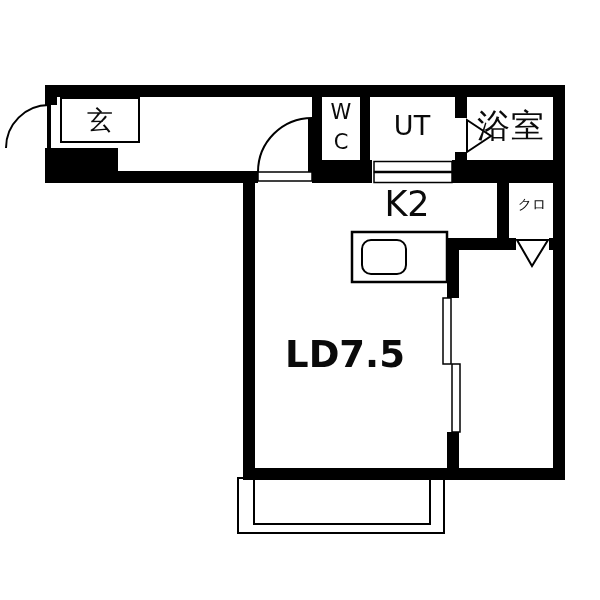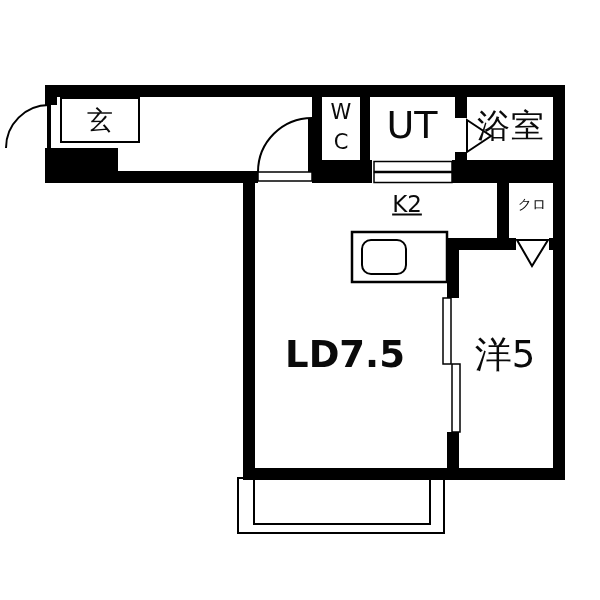--- a/index.html
+++ b/index.html
@@ -5,23 +5,23 @@
   * { margin:0; padding:0; box-sizing:border-box; }
   html,body { width:600px; height:600px; background:#fff; }
   body { font-family:"DejaVu Sans","Liberation Sans",sans-serif; color:#000; }
   .plan { position:relative; width:600px; height:600px; background:#fff; overflow:hidden; }
   .wall { position:absolute; background:#000; }
   .box  { position:absolute; border:2px solid #000; background:#fff; }
   .overlay { position:absolute; left:0; top:0; }
   .label { position:absolute; transform:translate(-50%,-50%); white-space:nowrap; color:#0a0a0a; line-height:1; }
   .f-entr { font-size:26px; }
   .f-wc   { font-size:21px; }
-  .f-ut   { font-size:38px;text-align:right; }
+  .f-ut   { font-size:27px;text-align:right; }
   .f-bath { font-size:33px; letter-spacing:1px; }
-  .f-kit  { font-size:23px;text-decoration:underline; }
+  .f-kit  { font-size:35px; }
   .f-clo  { font-size:14px; }
   .f-big  { font-size:37px; }
   .f-balc { font-size:21px; letter-spacing:1px; }
 </style>
 </head>
 <body>
 
 <div class="plan">
 
   <div class="wall" style="left:45px;top:85px;width:520px;height:12px;"></div>
@@ -72,15 +72,14 @@
   <div class="box" style="left:60px;top:97px;width:80px;height:46px;"></div>
 
   <div class="label f-entr" style="left:100px;top:120px;">玄</div>
   <div class="label f-wc" style="left:341px;top:112px;">W</div>
   <div class="label f-wc" style="left:341px;top:142px;">C</div>
   <div class="label f-ut" style="left:412px;top:125px;">UT</div>
   <div class="label f-bath" style="left:511px;top:125px;">浴室</div>
   <div class="label f-kit" style="left:407px;top:204px;">K2</div>
   <div class="label f-clo" style="left:532px;top:204px;">クロ</div>
   <div class="label f-big" style="left:345px;top:354px;font-weight:bold;">LD7.5</div>
-  <div class="label f-big" style="left:505px;top:354px;">洋5</div>
 
 </div>
 
 </body></html>

